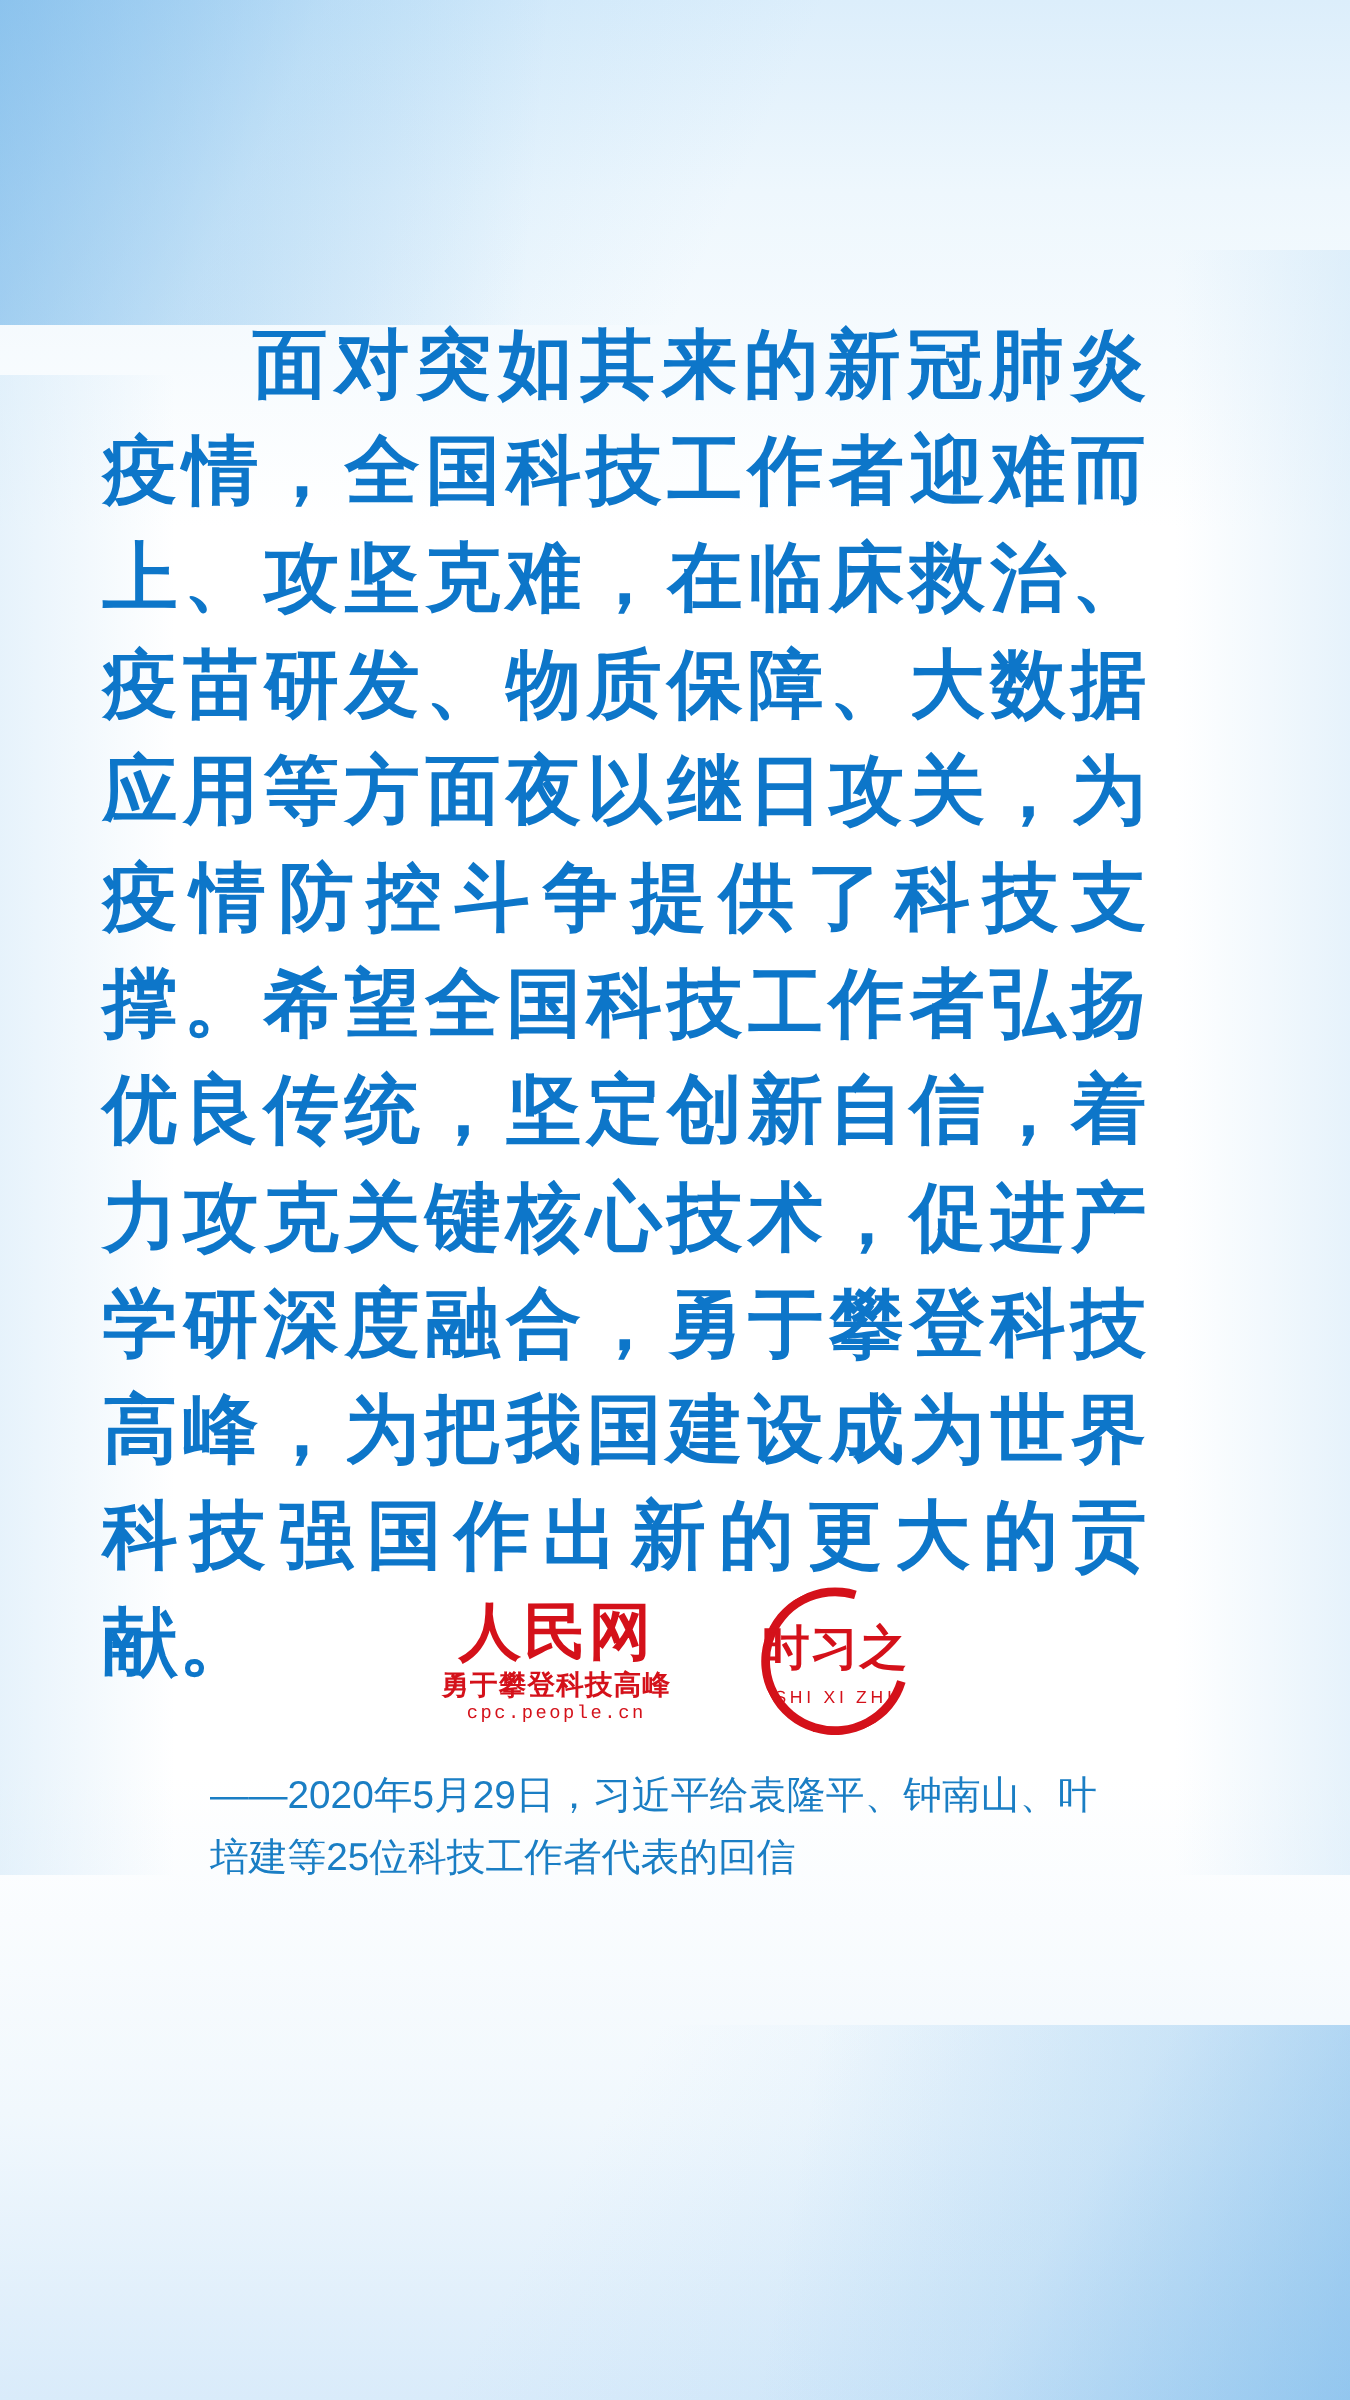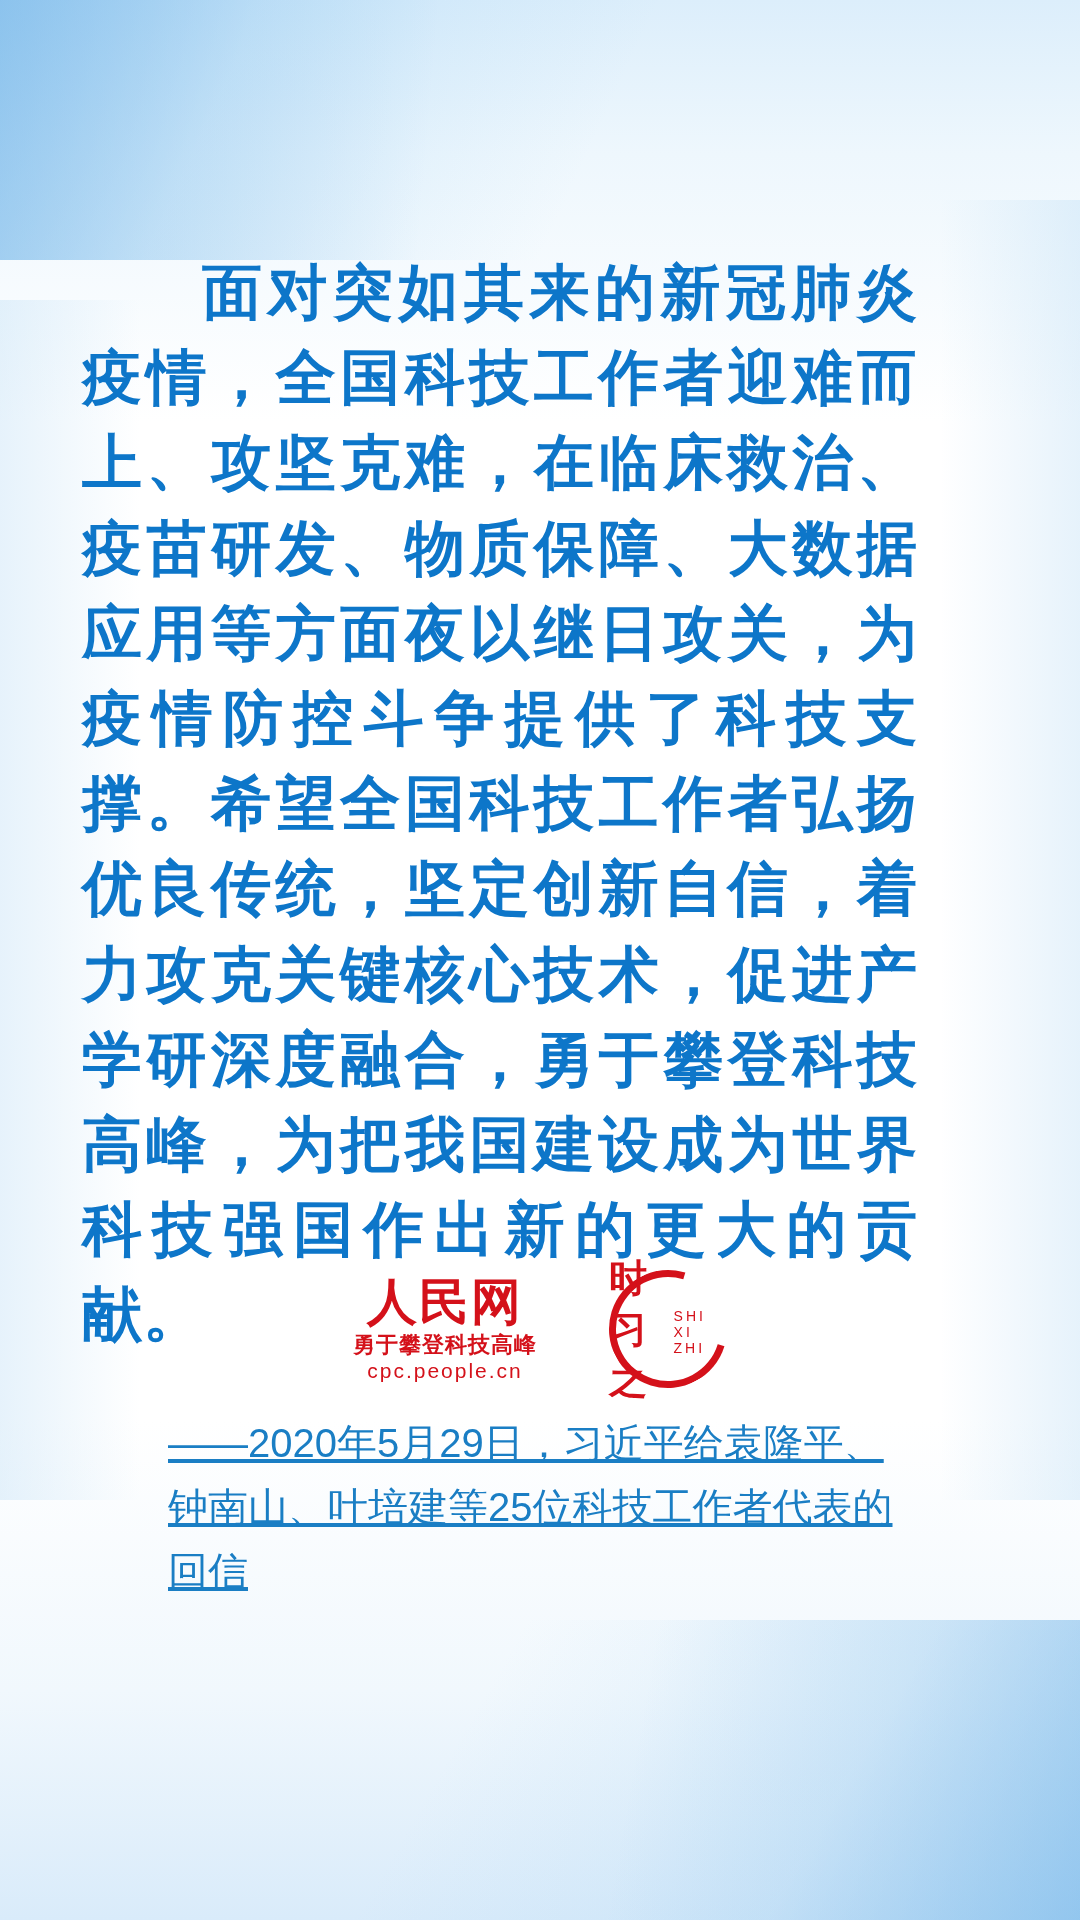--- a/index.html
+++ b/index.html
@@ -87,26 +87,25 @@
     text-align: justify;
     text-justify: inter-ideograph;
     letter-spacing: 1px;
     text-indent: 120px;
   }
 
   .attribution {
     margin-top: 54px;
     color: #1a7ec4;
     font-family: "Liberation Sans", sans-serif;
-    font-size: 40px;
+    font-size: 31px;
     line-height: 1.6;
     text-align: left;
     padding-left: 86px;
     padding-right: 20px;
-    text-decoration: underline;
   }
 
   
   .logos {
     position: absolute;
     left: 0;
     top: 1270px;
     width: 1080px;
     display: flex;
     justify-content: center;
@@ -129,32 +128,32 @@
   }
   .people-logo .sub {
     margin-top: 7px;
     font-size: 22px;
     color: #d4111a;
     font-weight: 700;
     letter-spacing: 1px;
   }
   .people-logo .url {
     margin-top: 4px;
-    font-family: Liberation Sans, sans-serif;
-    font-size: 21px;
+    font-family: Liberation Mono, monospace;
+    font-size: 15px;
     color: #d4111a;
     letter-spacing: 2px;
   }
 
   .shixi {
     position: relative;
     width: 118px;
     height: 118px;
     display: flex;
-    flex-direction: row;
+    flex-direction: column;
     align-items: center;
     justify-content: center;
     margin-left: 44px;
   }
   .shixi .ring {
     position: absolute;
     inset: 0;
     border-radius: 50%;
     border: 7px solid #d4111a;
     border-right-color: transparent;

